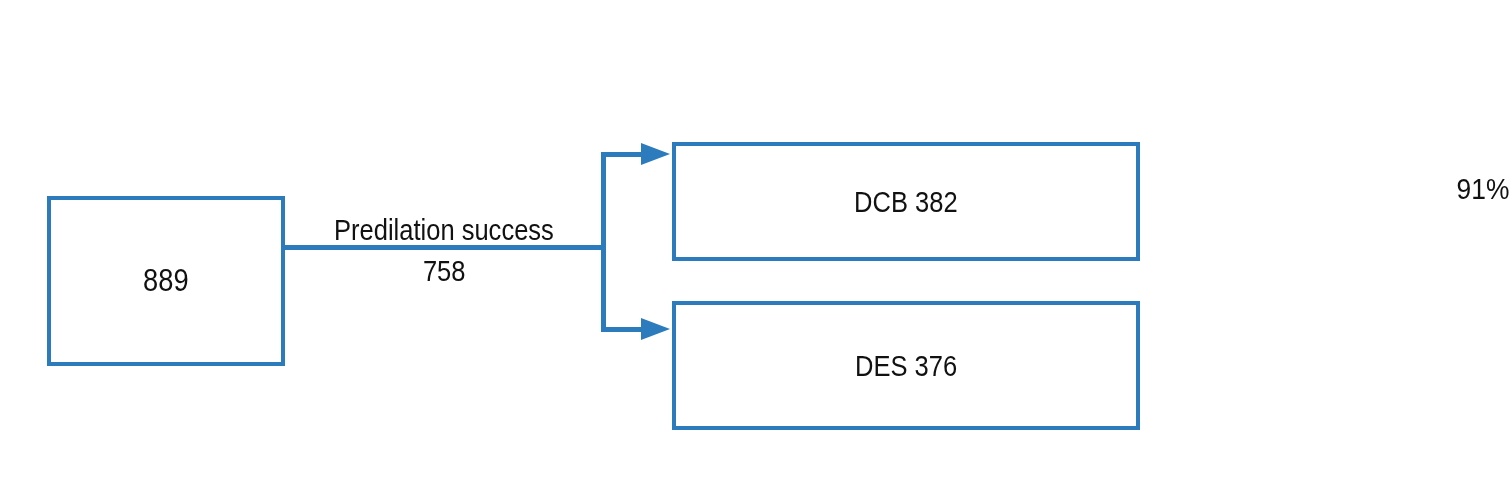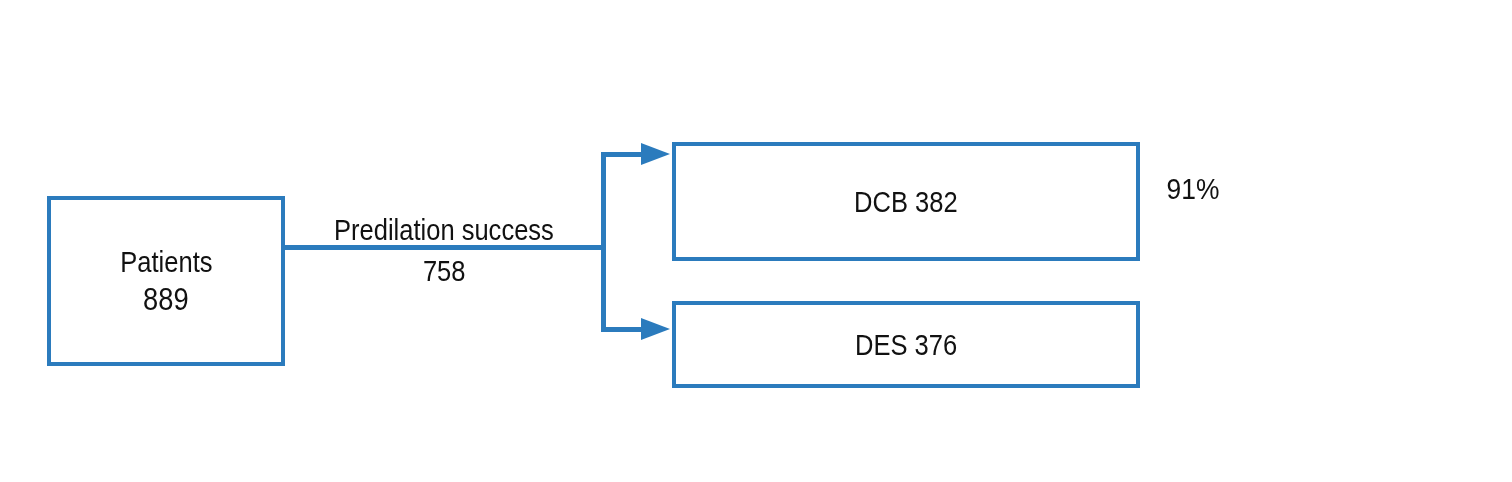--- a/index.html
+++ b/index.html
@@ -21,21 +21,21 @@
     background: #ffffff;
     display: flex; flex-direction: column;
     align-items: center; justify-content: center;
     margin-top: 39px;
   }
   .node-label { font-size: 29px; line-height: 38px; }
   .node-count { font-size: 31px; line-height: 38px; font-weight: 400; }
 
   #patients-box { left: 47px; top: 157px; width: 238px; height: 170px; }
   #dcb-box      { left: 672px; top: 103px; width: 468px; height: 119px; }
-  #des-box      { left: 672px; top: 262px; width: 468px; height: 87px; }
+  #des-box      { left: 672px; top: 262px; width: 468px; height: 129px; }
 
   .hline, .vline { position: absolute; background: var(--accent, #2b7bbd); }
   #main-line          { left: 283px; top: 245px; width: 320px; height: 5px; }
   #branch-vline       { left: 601px; top: 152px; width: 5px;  height: 180px; }
   #branch-top-line    { left: 601px; top: 152px; width: 42px; height: 5px; }
   #branch-bottom-line { left: 601px; top: 327px; width: 42px; height: 5px; }
 
   .arrowhead {
     position: absolute; width: 0; height: 0;
     border-top: 11px solid transparent;
@@ -47,31 +47,30 @@
 
   .edge-label {
     position: absolute; left: 285px; width: 318px;
     text-align: center; font-size: 29px; line-height: 36px;
   }
   #connector-label { top: 205px; margin-top: 7px; }
   #connector-count { top: 253px; }
 
   #followup-note {
     position: absolute; left: 1163px; top: 168px; width: 350px;
-    text-align: left; font-size: 30px; line-height: 41px;
+    text-align: right; font-size: 30px; line-height: 41px;
   }
   #followup-note .fu-line { display: block; }
 </style>
 </head>
 <body>
 
 <div class="stage">
 
   <div class="node" id="patients-box">
-    <span class="node-label"><span class="ctext">Patients</span></span>
     <span class="node-count"><span class="ctext">889</span></span>
   </div>
 
   <div class="hline" id="main-line"></div>
   <div class="vline" id="branch-vline"></div>
   <div class="hline" id="branch-top-line"></div>
   <div class="hline" id="branch-bottom-line"></div>
   <div class="arrowhead" id="arrow-top"></div>
   <div class="arrowhead" id="arrow-bottom"></div>
 

